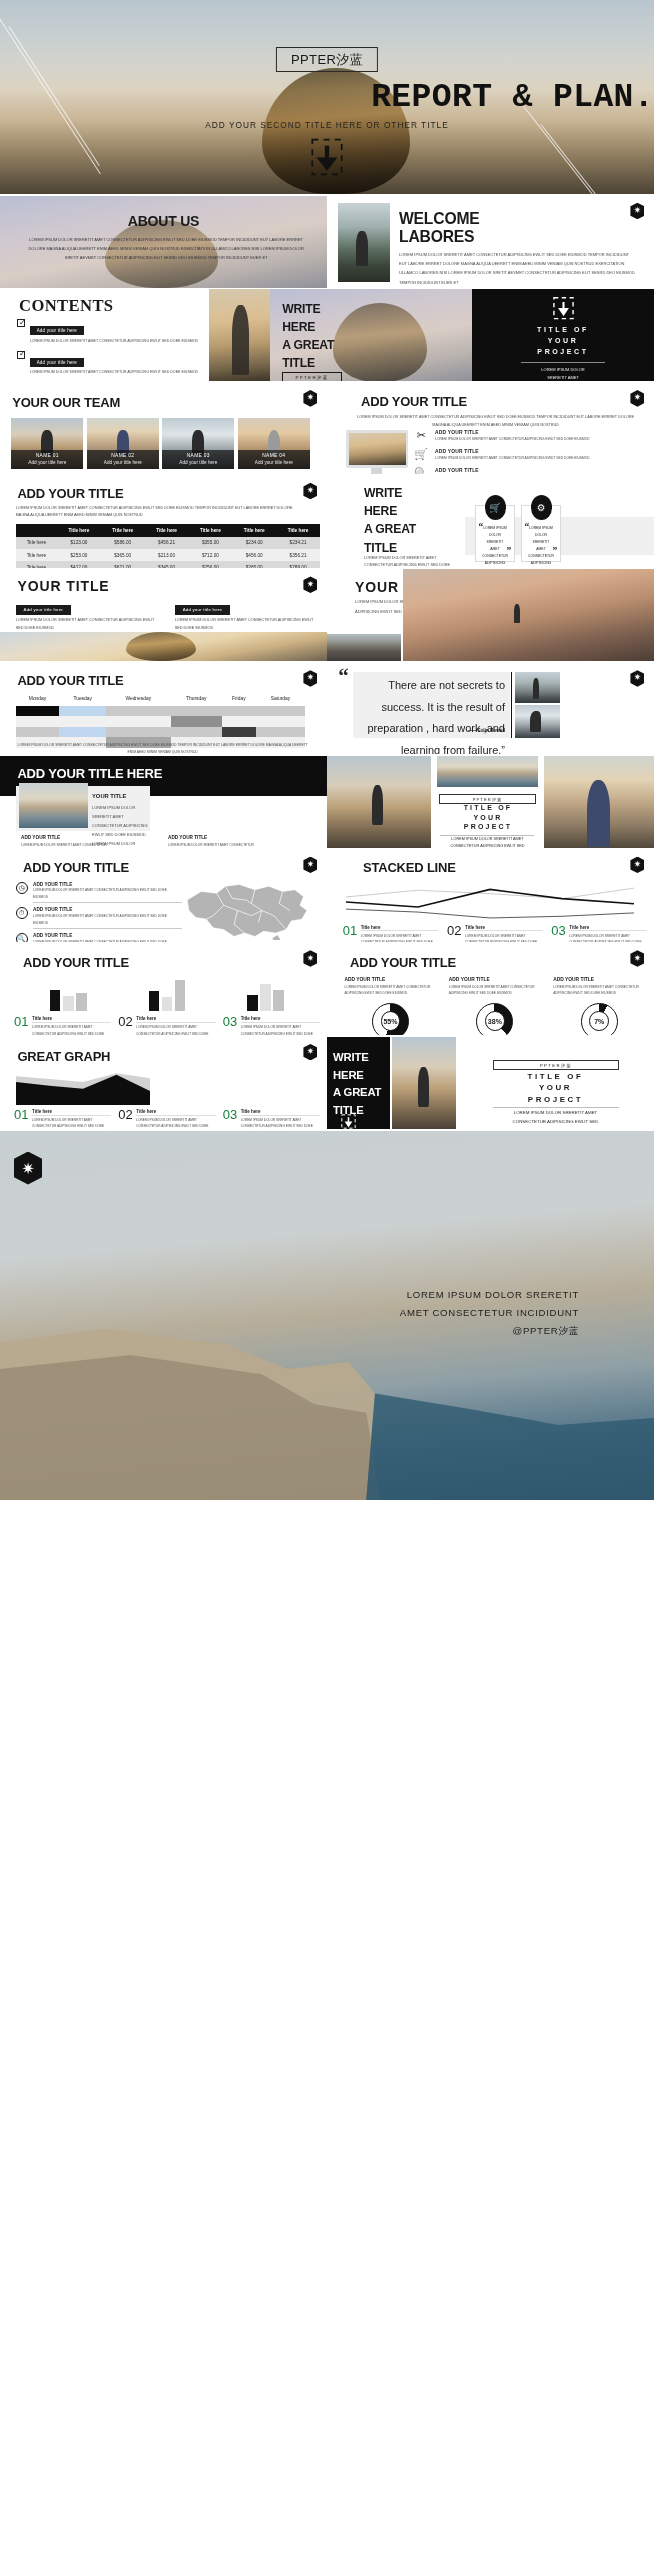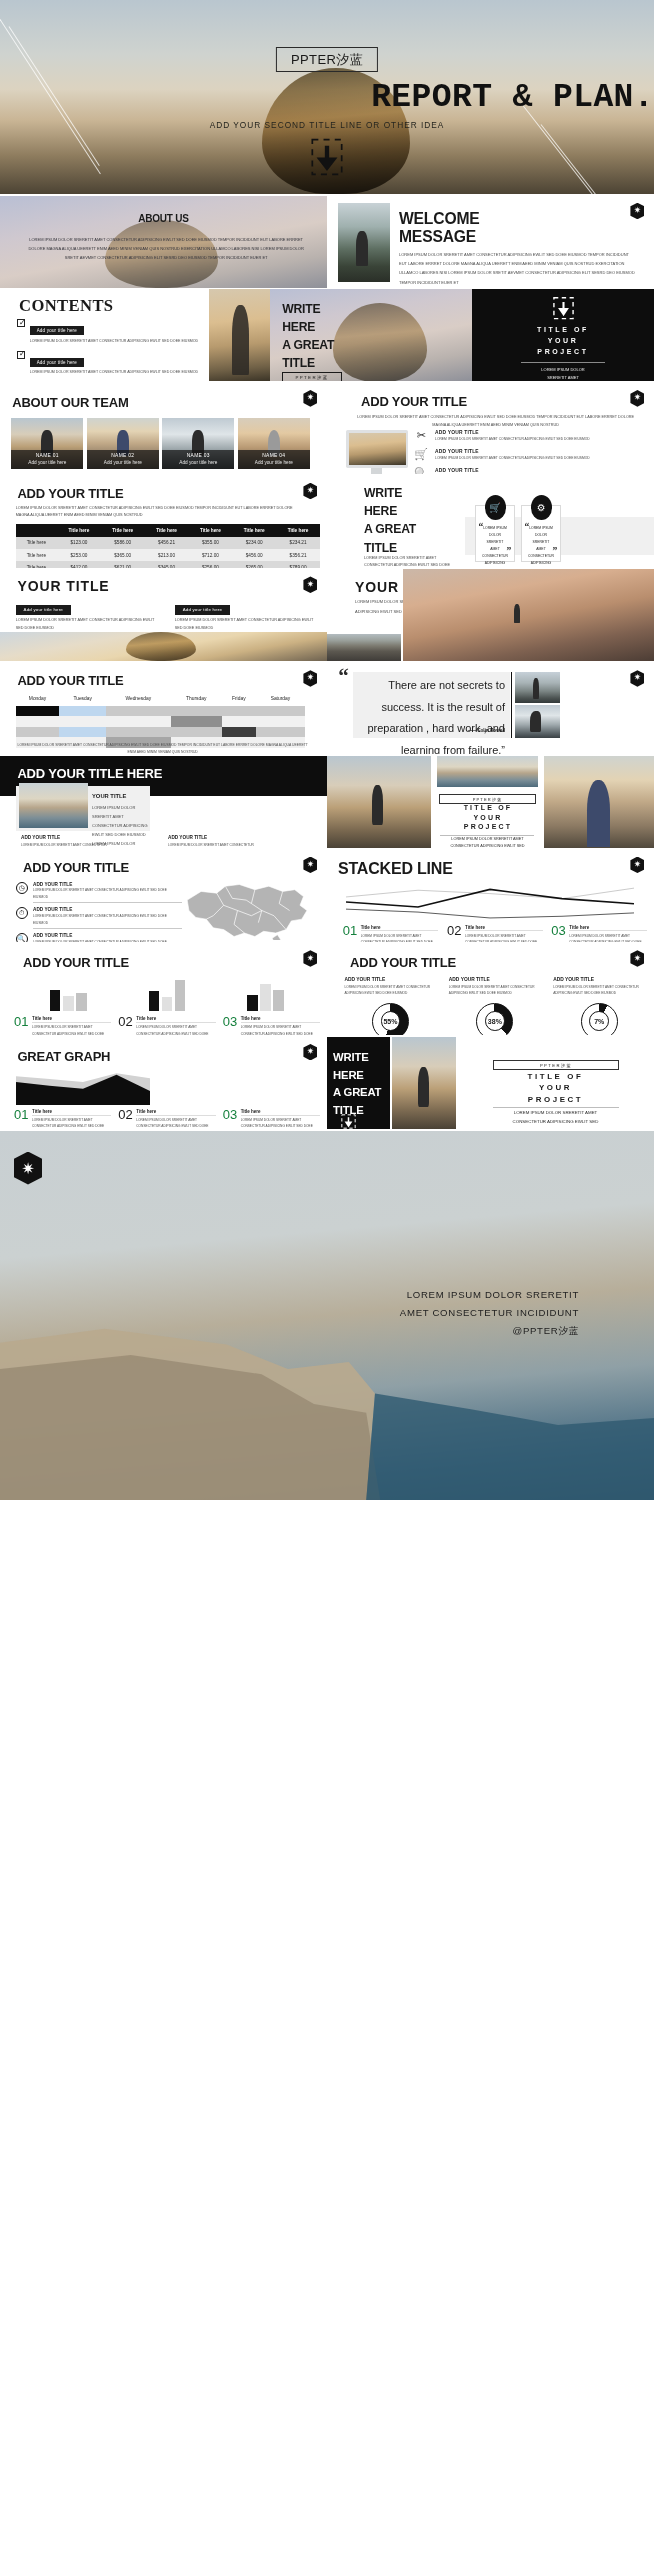--- a/index.html
+++ b/index.html
@@ -122,43 +122,43 @@
 
   <div class="slide full cover">
     <div class="ph ph-sea" style="left:0;top:0;width:654px;height:194px;"></div>
     <div class="silhouette" style="left:262px;top:68px;width:148px;height:126px;"></div>
     <div class="diag" style="left:-8.7px;top:5.2px;width:201px;transform:rotate(57deg);"></div>
     <div class="diag" style="left:8.7px;top:26px;width:166px;transform:rotate(57deg);"></div>
     <div class="diag" style="left:523px;top:105px;width:183px;transform:rotate(52deg);"></div>
     <div class="diag" style="left:541px;top:124px;width:166px;transform:rotate(52deg);"></div>
     <div class="boxed">PPTER汐蓝</div>
     <div class="bigtitle">REPORT &amp; PLAN.</div>
-    <div class="sub">ADD YOUR SECOND TITLE LINE OR OTHER IDEA</div>
+    <div class="sub">ADD YOUR SECOND TITLE HERE OR OTHER TITLE</div>
     <svg class="arrowmark" viewBox="0 0 38 44">
       <rect x="2" y="2" width="34" height="40" fill="none" stroke="#111" stroke-width="2" stroke-dasharray="7 6"></rect>
       <path d="M19 9 V30 M19 34 L12 25 H26 Z" stroke="#111" stroke-width="5" fill="#111"></path>
     </svg>
   </div>
   <div class="sepline"></div>
 
   <div class="row">
     <div class="slide half" style="height:92px;">
       <div class="ph ph-girl" style="left:0;top:0;width:327px;height:92px;"></div>
       <div class="silhouette" style="left:105px;top:24.4px;width:113px;height:68px;opacity:.6;"></div>
-      <div class="h1" style="position:absolute;left:0;right:0;top:17.4px;text-align:center;font-size:10px;">ABOUT US</div>
+      <div class="h1" style="position:absolute;left:0;right:0;top:17.4px;text-align:center;font-size:14px;">ABOUT US</div>
       <div class="lorem" style="position:absolute;left:21px;right:15.7px;top:39px;font-size:4px;line-height:2.25;text-align:center;color:#33333a;">LOREM IPSUM DOLOR SRERETIT AMET CONSECTETUR ADIPISICING EWLIT SED DOEE EIUSMOD TEMPOR INCIDIDUNT EUT LABORE ERRRET DOLORE MAGNA ALIQUA UEERETT ENIM AEED MINIM VENIAM QUIS NOSTRUD EXERCITATION ULLAMCO LABORES NISI LOREM IPSUM DOLOR SRETIT AEVMET CONSECTETUR ADIPISICING ELIT SESRD DEO EIUSMOD TEMPOR INCIDIDUNT EUER ET</div>
     </div>
     <div class="slide half" style="height:92px;background:#fff;">
       <div class="badge">
           <span class="star">✷</span>
         </div>
       <div class="ph ph-forest" style="left:10.5px;top:7px;width:52px;height:79px;"></div>
       <div class="person" style="left:29px;top:35px;width:12.2px;height:35px;border-radius:40% 40% 6% 6%;"></div>
       <div class="h1" style="position:absolute;left:72px;top:13px;font-size:15.7px;line-height:1.25;">WELCOME</div>
-      <div class="h1" style="position:absolute;left:72px;top:31px;font-size:15.7px;line-height:1.25;">MESSAGE</div>
+      <div class="h1" style="position:absolute;left:72px;top:31px;font-size:15.7px;line-height:1.25;">LABORES</div>
       <div class="lorem" style="position:absolute;left:72px;right:19px;top:54px;font-size:4px;line-height:2.35;">LOREM IPSUM DOLOR SRERETIT AMET CONSECTETUR ADIPISICING EWLIT SED DOEE EIUSMOD TEMPOR INCIDIDUNT EUT LABORE ERRRET DOLORE MAGNA ALIQUA UEERETT ENIM AEED MINIM VENIAM QUIS NOSTRUD EXERCITATION ULLAMCO LABORES NISI LOREM IPSUM DOLOR SRETIT AEVMET CONSECTETUR ADIPISICING ELIT SESRD DEO EIUSMOD TEMPOR INCIDIDUNT EUER ET</div>
     </div>
   </div>
   <div class="sepline"></div>
 
   <div class="row">
     <div class="slide" style="width:209px;height:92px;">
       <div style="position:absolute;left:19px;top:7px;font-family:'Liberation Serif',serif;font-weight:bold;font-size:16.6px;letter-spacing:0.4px;">CONTENTS</div>
       <div id="contents-list" style="position:absolute;left:17.4px;top:30px;right:10.5px;">
           <div style="display:flex;gap:4.4px;margin-bottom:6.1px;">
@@ -204,21 +204,21 @@
         </div>
     </div>
   </div>
   <div class="sepline"></div>
 
   <div class="row">
     <div class="slide half" style="height:91px;">
       <div class="badge">
           <span class="star">✷</span>
         </div>
-      <div class="h1" style="position:absolute;left:12.2px;top:12.2px;font-size:13px;">ABOUT OUR TEAM</div>
+      <div class="h1" style="position:absolute;left:12.2px;top:12.2px;font-size:13px;">YOUR OUR TEAM</div>
       <div id="team-cards" style="position:absolute;left:11.3px;top:35px;display:flex;gap:3.5px;">
           <div class="teamcard" style="width:72px;height:51px;">
             <div class="ph ph-city" style="left:0;top:0;width:72px;height:51px;"></div>
             <div class="person" style="left:30px;top:12.2px;width:12.2px;height:26px;"></div>
             <div class="cap">
               <div class="n">NAME 01</div>
               <div class="t">Add your title here</div>
             </div>
           </div>
           <div class="teamcard" style="width:72px;height:51px;">
@@ -530,21 +530,21 @@
         <path fill="#b4b4b4" stroke="#fff" stroke-width="0.7" d="M18 22 L34 12 L52 14 L62 6 L78 4 L96 10 L112 6 L128 12 L142 10 L152 18 L148 28 L156 34 L150 44 L138 46 L132 56 L120 60 L106 58 L96 64 L84 60 L72 64 L60 56 L48 54 L40 44 L28 42 L20 34 Z"></path>
         <path fill="none" stroke="#fff" stroke-width="0.8" d="M52 14 L60 28 L48 40 M96 10 L92 26 L104 34 L100 48 M128 12 L124 26 L136 34 M62 6 L70 20 L86 22 L92 26 M60 28 L76 34 L92 40 L104 34 M76 34 L72 50 L84 60 M104 34 L118 40 L132 56 M48 40 L40 44"></path>
         <path fill="#b4b4b4" stroke="#fff" stroke-width="0.6" d="M116 66 L122 62 L126 68 L118 70 Z"></path>
       </svg>
     </div>
 
     <div class="slide half" style="height:92px;">
       <div class="badge">
           <span class="star">✷</span>
         </div>
-      <div class="h1" style="position:absolute;left:11px;top:10.5px;font-size:16px;">STACKED LINE</div>
+      <div class="h1" style="position:absolute;left:36px;top:10.5px;font-size:13px;">STACKED LINE</div>
       <svg id="line-chart" style="position:absolute;left:19px;top:31px;width:288px;height:42px;" viewBox="0 0 330 48" preserveAspectRatio="none">
           <polyline points="0,18.240000000000002 82.5,10.560000000000002 165,14.400000000000006 247.5,20.160000000000004 330,8.160000000000004" fill="none" stroke="#c9c9c9" stroke-width="1.1"></polyline>
           <polyline points="0,24 82.5,29.759999999999998 165,9.599999999999994 247.5,20.160000000000004 330,25.919999999999998" fill="none" stroke="#111111" stroke-width="1.8"></polyline>
           <polyline points="0,32.16 82.5,35.519999999999996 165,42.24 247.5,40.32 330,36.480000000000004" fill="none" stroke="#555555" stroke-width="1.1"></polyline>
         </svg>
       <div id="line-legend" style="position:absolute;left:15.7px;right:7px;top:75px;display:flex;gap:8.7px;">
           <div style="flex:1;display:flex;gap:3.5px;">
             <div class="num" style="font-size:13px;line-height:.9;">01</div>
             <div style="flex:1;">
               <div style="font-size:4.5px;font-weight:bold;border-bottom:0.9px solid #ddd;padding-bottom:0.9px;">Title here</div>

